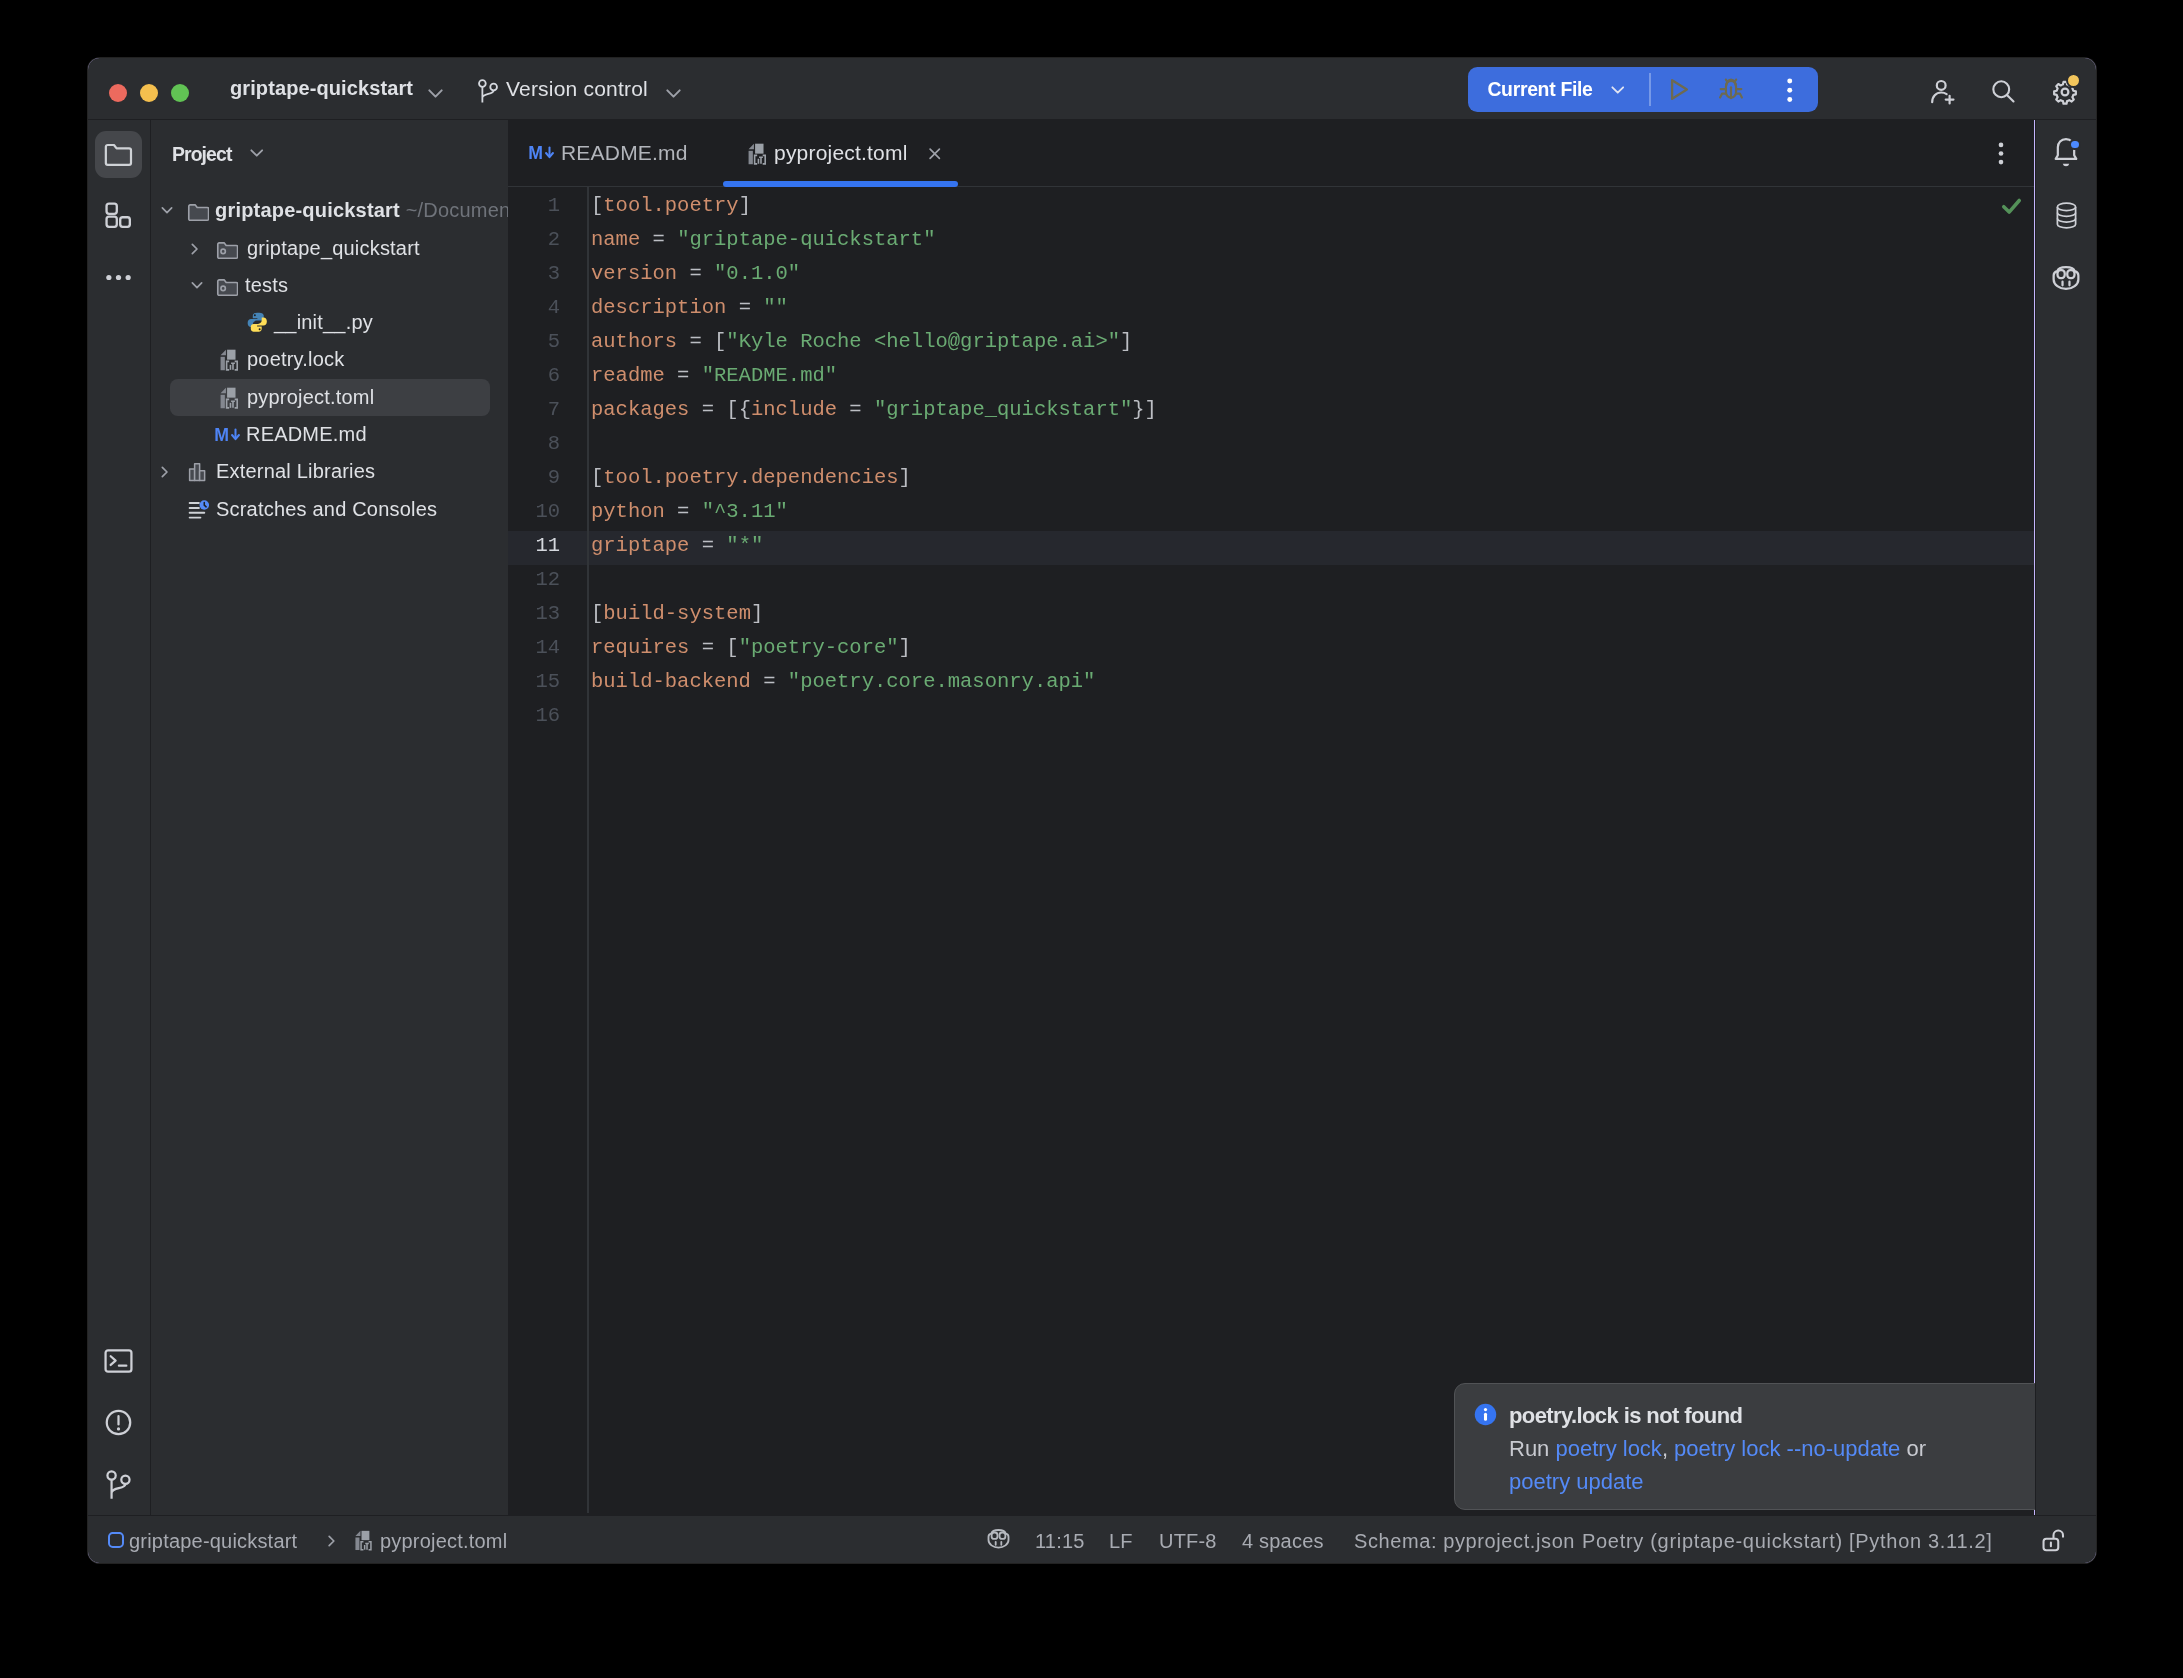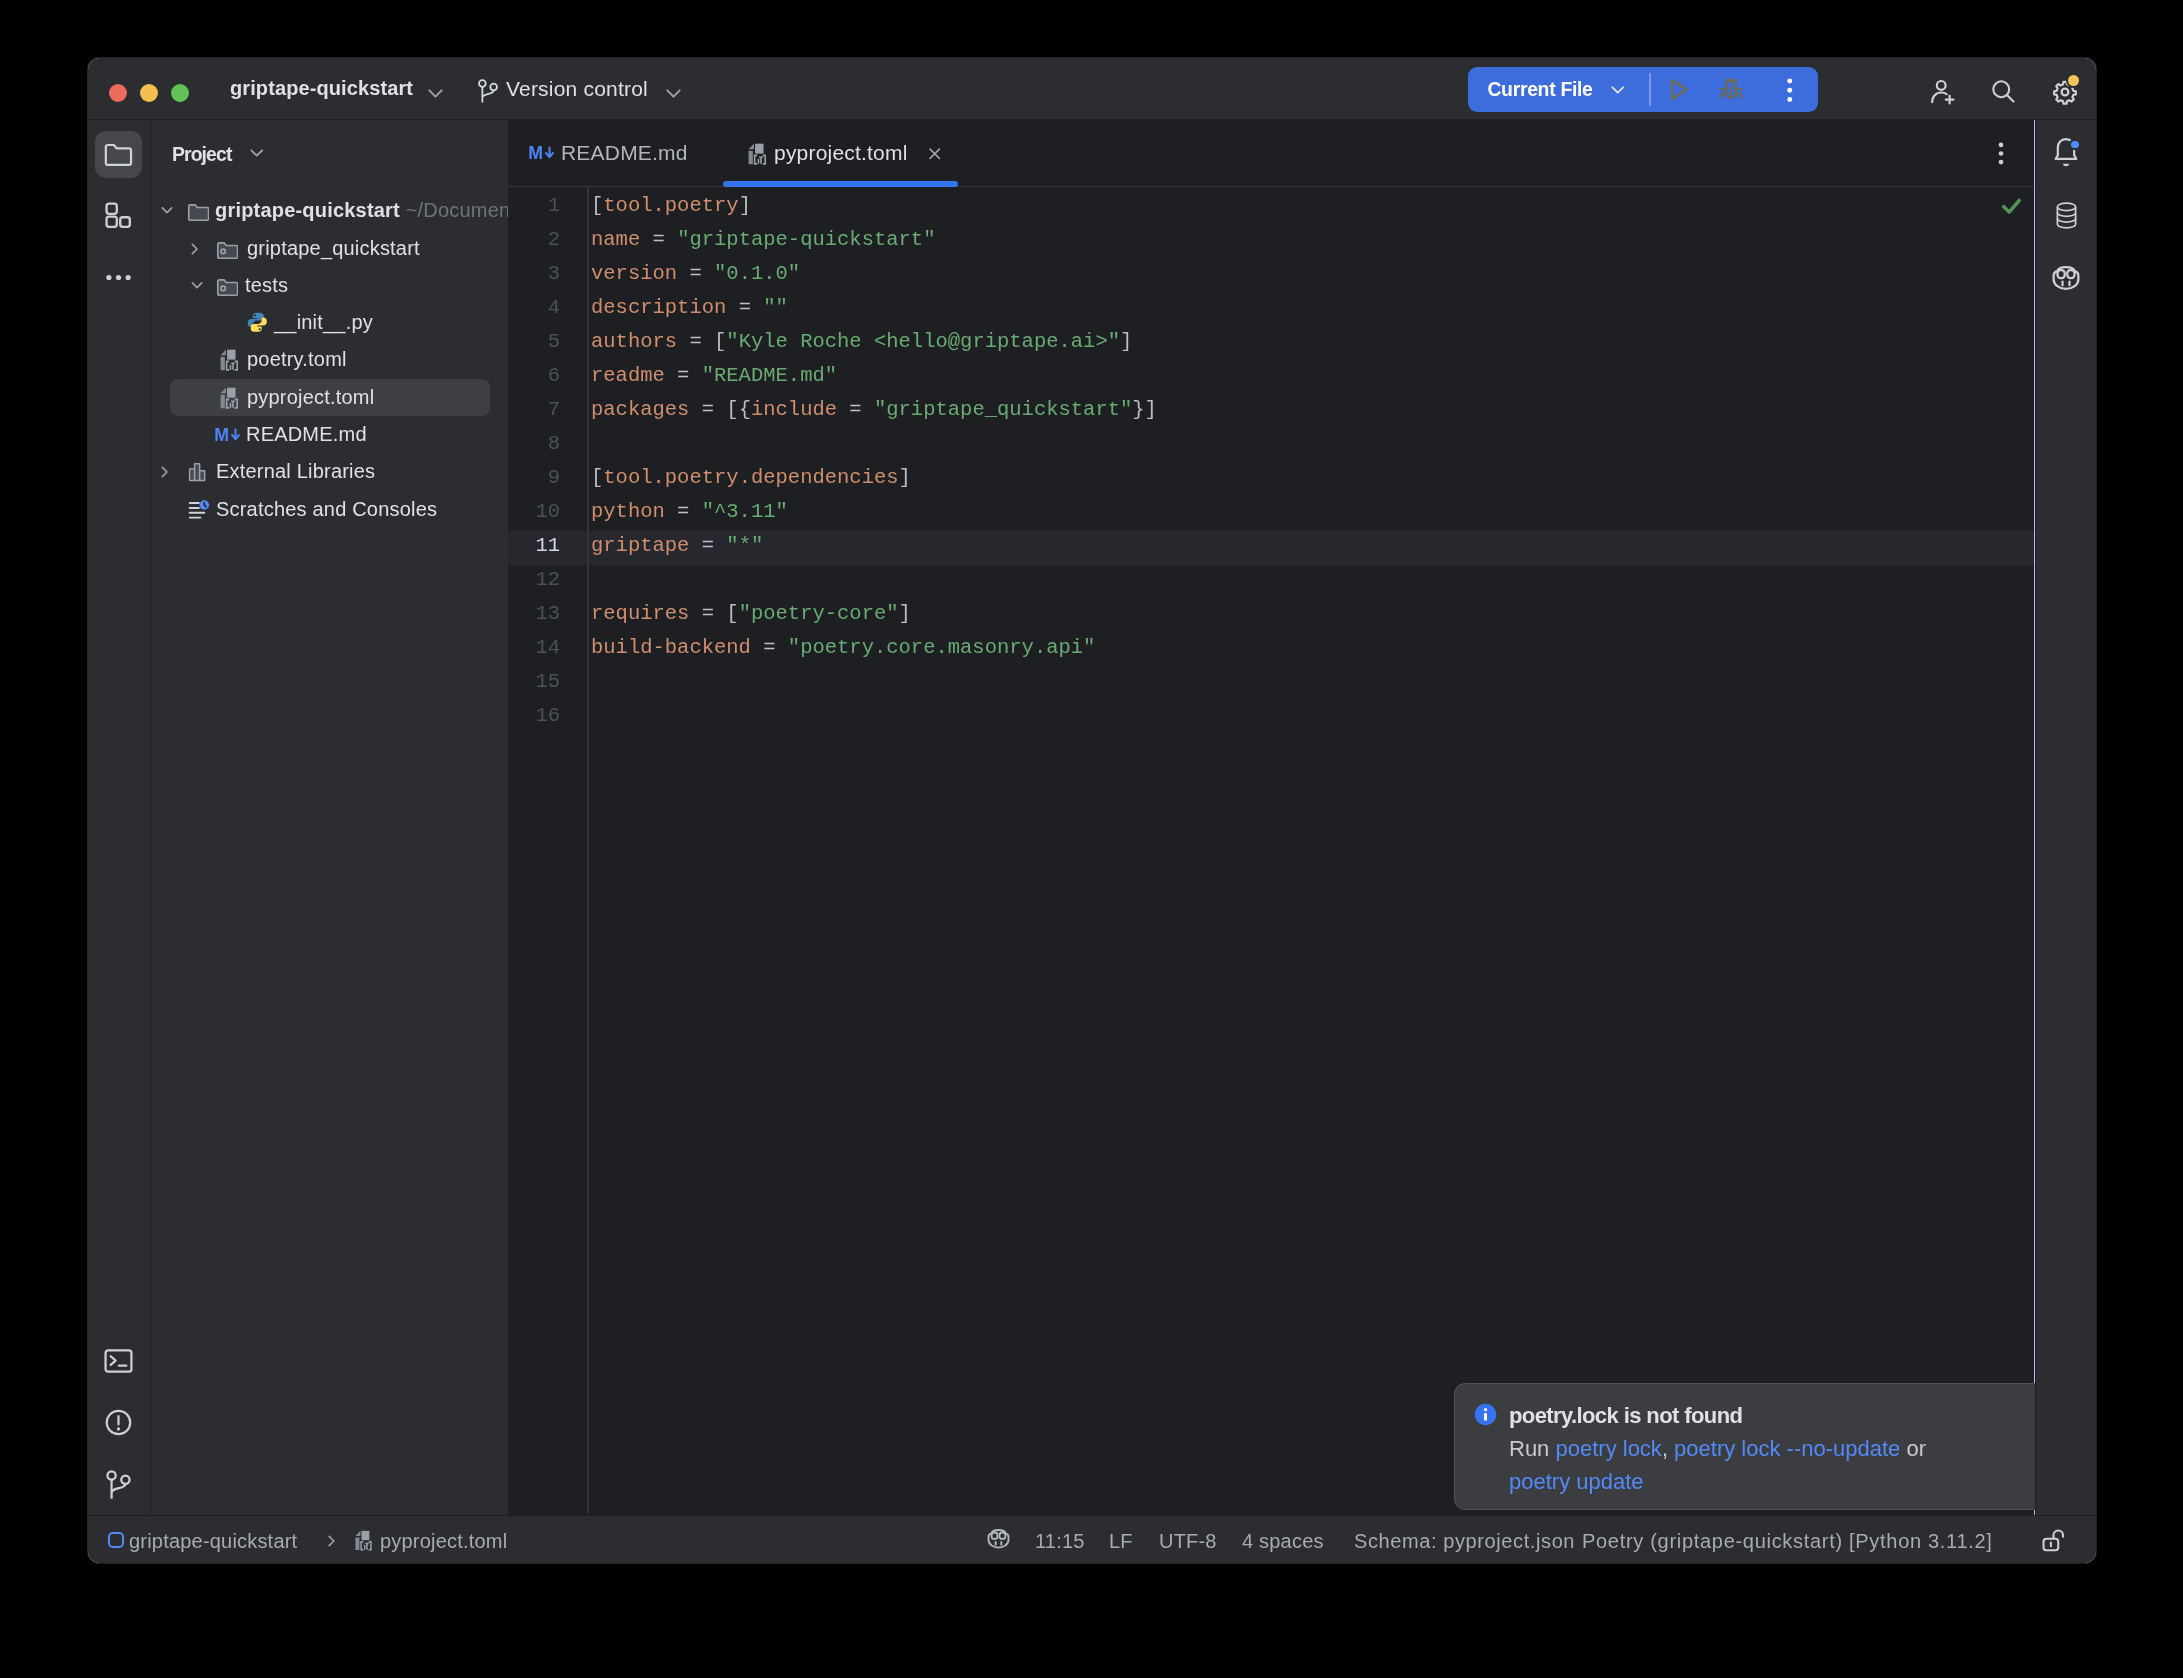--- a/index.html
+++ b/index.html
@@ -219,21 +219,21 @@
             <path d="M2 9.5 L9 2.2 V9.5 Z" fill="#848890"></path>
             <rect x="2" y="11.5" width="5.6" height="17.5" fill="#848890"></rect>
             <rect x="10.5" y="2.2" width="11" height="13" fill="#9ba0a7"></rect>
             <g stroke="#9ba0a7" stroke-width="2.1" fill="none">
               <path d="M13.2 17.5 h-3.3 v11 h3.3"></path>
               <path d="M20.4 17.5 h3.3 v11 h-3.3"></path>
               <path d="M14.9 22 v6.5"></path>
               <path d="M18.2 19.8 v8.7 M15.7 19.8 h5"></path>
             </g>
           </svg>
-        <div class="tx" style="left:96px;">poetry.toml</div>
+        <div class="tx" style="left:96px;">poetry.lock</div>
       </div>
       <div class="trow" style="top:259px;">
         <svg class="ic" style="left:68px;top:7px;" width="20" height="23" viewBox="0 0 26 30">
             <path d="M2 9.5 L9 2.2 V9.5 Z" fill="#848890"></path>
             <rect x="2" y="11.5" width="5.6" height="17.5" fill="#848890"></rect>
             <rect x="10.5" y="2.2" width="11" height="13" fill="#9ba0a7"></rect>
             <g stroke="#9ba0a7" stroke-width="2.1" fill="none">
               <path d="M13.2 17.5 h-3.3 v11 h3.3"></path>
               <path d="M20.4 17.5 h3.3 v11 h-3.3"></path>
               <path d="M14.9 22 v6.5"></path>
@@ -340,20 +340,21 @@
             <div><span class="k">version</span> = <span class="s">"0.1.0"</span></div>
             <div><span class="k">description</span> = <span class="s">""</span></div>
             <div><span class="k">authors</span> = [<span class="s">"Kyle Roche &lt;hello@griptape.ai&gt;"</span>]</div>
             <div><span class="k">readme</span> = <span class="s">"README.md"</span></div>
             <div><span class="k">packages</span> = [{<span class="k">include</span> = <span class="s">"griptape_quickstart"</span>}]</div>
             <div>&nbsp;</div>
             <div><span class="p">[</span><span class="k">tool.poetry.dependencies</span><span class="p">]</span></div>
             <div><span class="k">python</span> = <span class="s">"^3.11"</span></div>
             <div><span class="k">griptape</span> = <span class="s">"*"</span></div>
             <div>&nbsp;</div>
+            <div><span class="p">[</span><span class="k">build-system</span><span class="p">]</span></div>
             <div><span class="k">requires</span> = [<span class="s">"poetry-core"</span>]</div>
             <div><span class="k">build-backend</span> = <span class="s">"poetry.core.masonry.api"</span></div>
             <div>&nbsp;</div>
           </div>
       </div>
       <svg class="abs" style="left:1493px;top:77px;" width="21" height="18.6" viewBox="0 0 27 24">
           <path d="M3.5 12.5 l7 7 L23.5 4.5" stroke="#549159" stroke-width="4.6" fill="none" stroke-linecap="round" stroke-linejoin="round"></path>
         </svg>
       <div class="notif">
         <svg class="abs" style="left:19.4px;top:18.6px;" width="23" height="23" viewBox="0 0 30 30">

